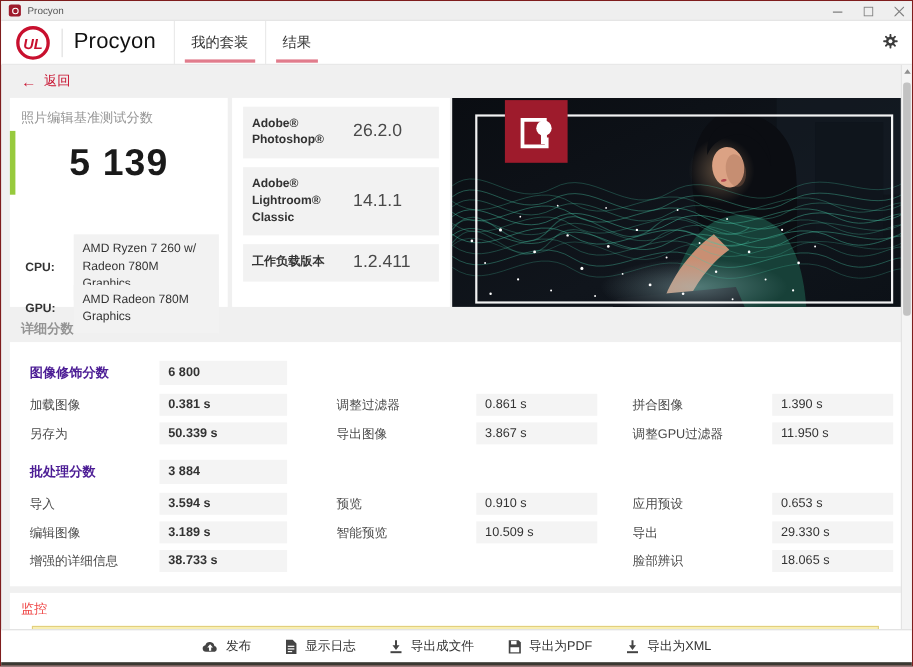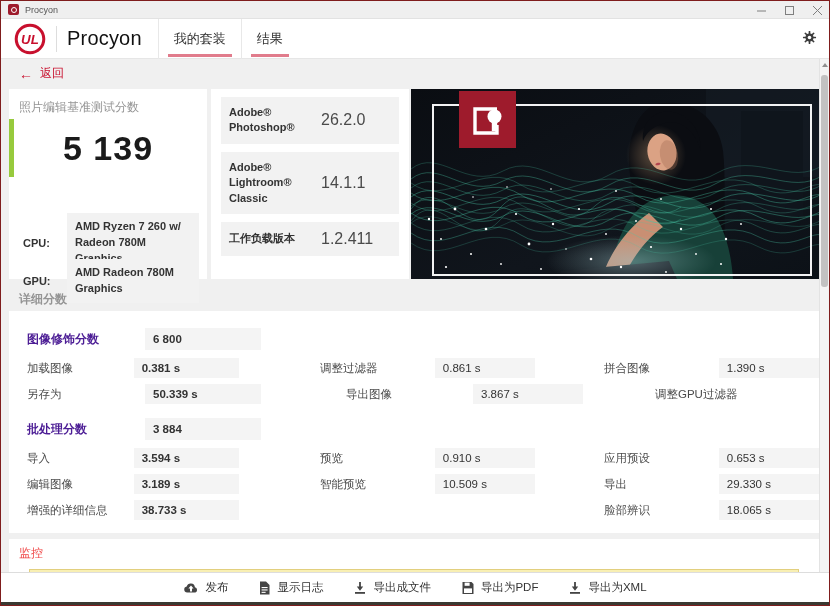--- a/index.html
+++ b/index.html
@@ -29,38 +29,38 @@
   .back-link{position:absolute;left:18px;top:64px;display:flex;align-items:center;gap:7px;color:#c8102e;font-size:12px;cursor:pointer;}
   .back-arrow{font-size:14px;font-weight:bold;}
   
   .card{position:absolute;background:#fff;}
   .card-title{font-size:12px;color:#949494;padding:10px 0 0 10px;}
   .score-card{left:8px;top:88px;width:198px;height:190px;}
   .green-bar{position:absolute;left:0;top:30px;width:5px;height:58px;background:#97ca3d;}
   .big-score{position:absolute;left:0;top:40px;width:100%;text-align:center;font-size:34px;font-weight:bold;color:#1a1a1a;letter-spacing:1px;}
   .hw-row{position:absolute;left:0;width:100%;display:flex;align-items:center;}
   .hw-label{width:58px;padding-left:14px;font-size:11px;font-weight:bold;color:#333;}
-  .hw-box{width:132px;background:#f2f2f2;font-size:11px;font-weight:bold;color:#333;padding:6px 8px;line-height:1.45;}
+  .hw-box{width:132px;background:#f2f2f2;font-size:11px;font-weight:normal;color:#333;padding:6px 8px;line-height:1.45;}
   .versions-card{left:210px;top:88px;width:198px;height:190px;}
   .ver-box{margin:8px 10px 0 10px;background:#f2f2f2;display:flex;align-items:center;padding:8px 8px;}
   .ver-name{width:82px;font-size:11px;font-weight:bold;color:#333;line-height:1.4;}
   .ver-val{font-size:16px;color:#4a4a4a;padding-left:10px;}
   
   .photo{position:absolute;left:410px;top:88px;width:412px;height:190px;}
   
   .section-label{position:absolute;left:18px;font-size:12px;color:#949494;font-weight:bold;}
   .details-card{left:8px;top:310px;width:810px;height:222px;padding-top:12px;}
   .drow{display:flex;align-items:center;height:26px;padding-left:18px;}
   .drow.score{height:32px;}
   .dl{width:118px;font-size:11.5px;color:#4a4a4a;}
   .drow.score .dl{font-size:12px;font-weight:bold;color:#4c1d95;}
   .dv{width:116px;height:20px;background:#f4f4f4;font-weight:bold;font-size:11.5px;color:#333;line-height:20px;padding-left:8px;}
   .drow.score .dv{height:22px;line-height:22px;}
   .sp1{width:45px;} .sp2{width:32px;}
-  .dl2,.dl3{width:127px;font-size:11.5px;color:#4a4a4a;margin-left:40px;}
+  .dl2,.dl3{width:127px;font-size:11.5px;color:#4a4a4a;}
   .dv2,.dv3{width:110px;height:20px;background:#f4f4f4;font-weight:normal;font-size:11.5px;color:#333;line-height:20px;padding-left:8px;}
   .cell-empty{background:transparent;}
   .block-gap{height:6px;}
   
   .monitor-card{left:8px;top:538px;width:810px;height:33px;overflow:hidden;}
   .monitor-title{font-size:12px;color:#ef4444;padding:6px 0 0 10px;}
   .monitor-bar{margin:7px 20px 0 20px;height:14px;background:#f8efb3;border:1px solid #e2cf7e;}
   
   .scrollbar{position:absolute;right:0;top:58px;width:10px;height:513px;background:#f4f4f4;border-left:1px solid #e3e3e3;}
   .sb-up{position:absolute;top:4px;left:2px;width:0;height:0;border-left:3px solid transparent;border-right:3px solid transparent;border-bottom:4px solid #8f8f8f;}
@@ -270,20 +270,21 @@
       <div class="dv3">1.390 s</div>
     </div>
     <div class="drow">
       <div class="dl">另存为</div>
       <div class="dv">50.339 s</div>
       <div class="sp1"></div>
       <div class="dl2">导出图像</div>
       <div class="dv2">3.867 s</div>
       <div class="sp2"></div>
       <div class="dl3">调整GPU过滤器</div>
+      <div class="dv3">11.950 s</div>
     </div>
     <div class="block-gap"></div>
     <div class="drow score">
       <div class="dl">批处理分数</div>
       <div class="dv">3 884</div>
     </div>
     <div class="drow">
       <div class="dl">导入</div>
       <div class="dv">3.594 s</div>
       <div class="sp1"></div>

